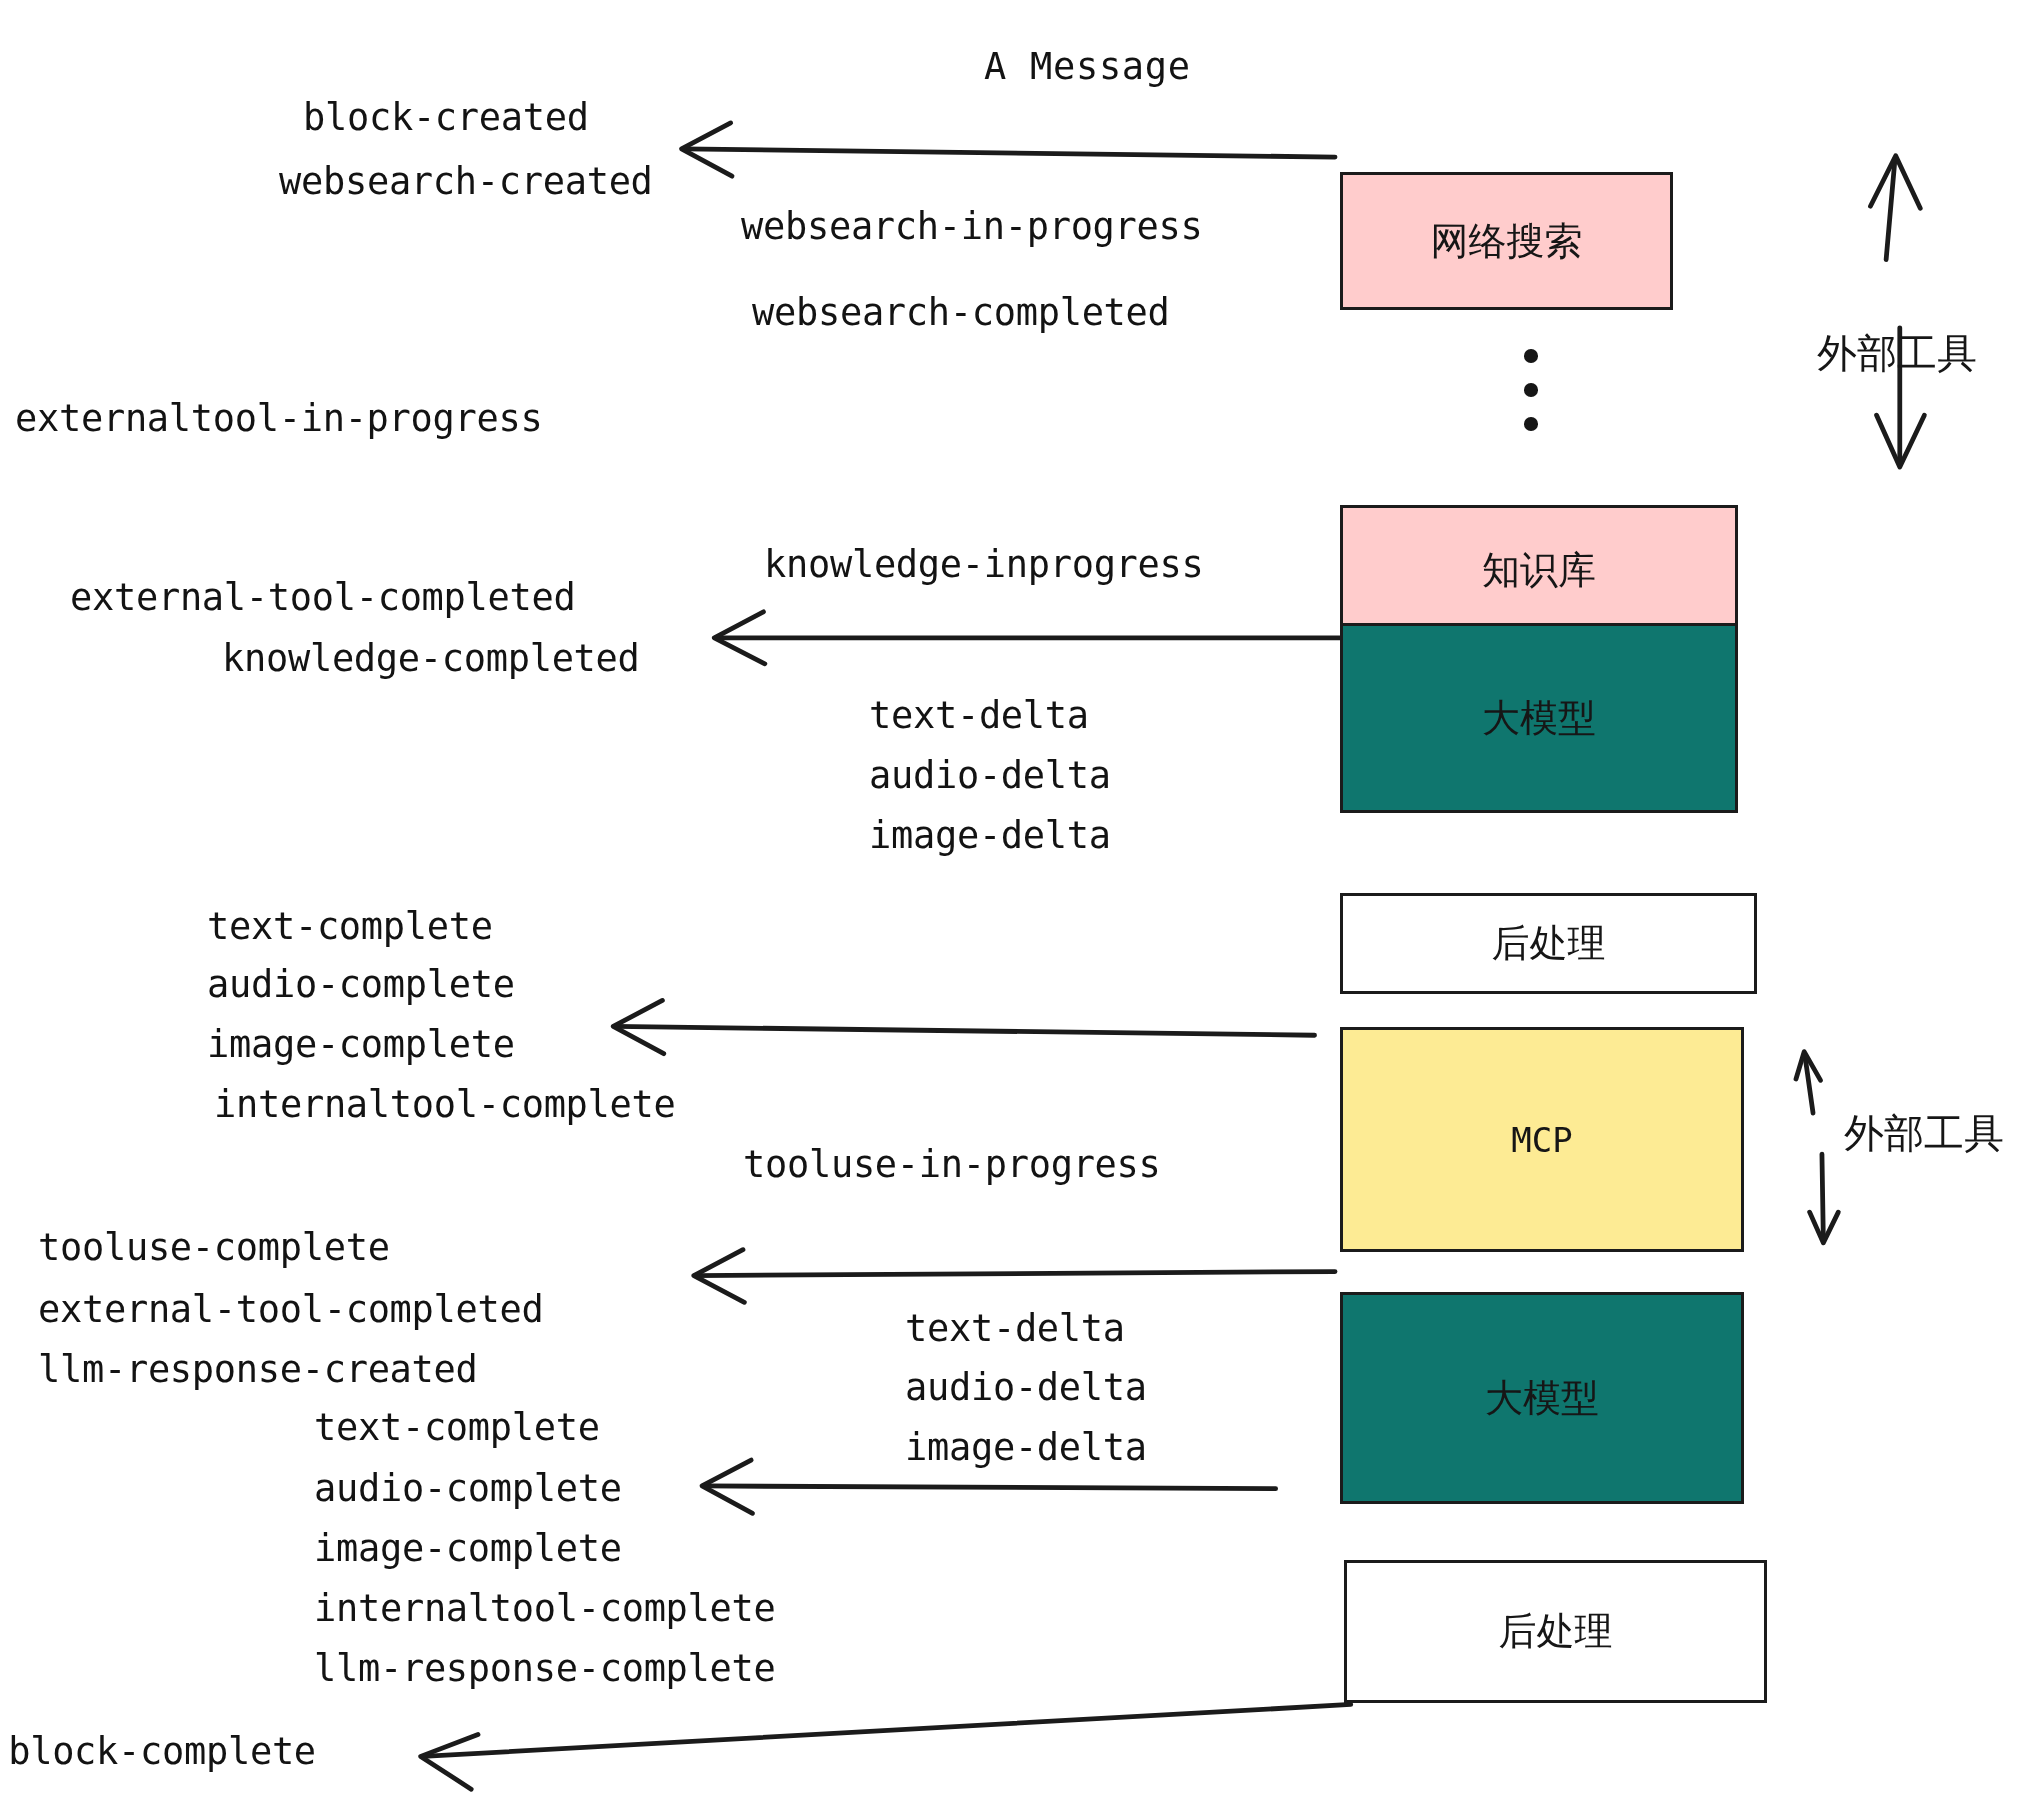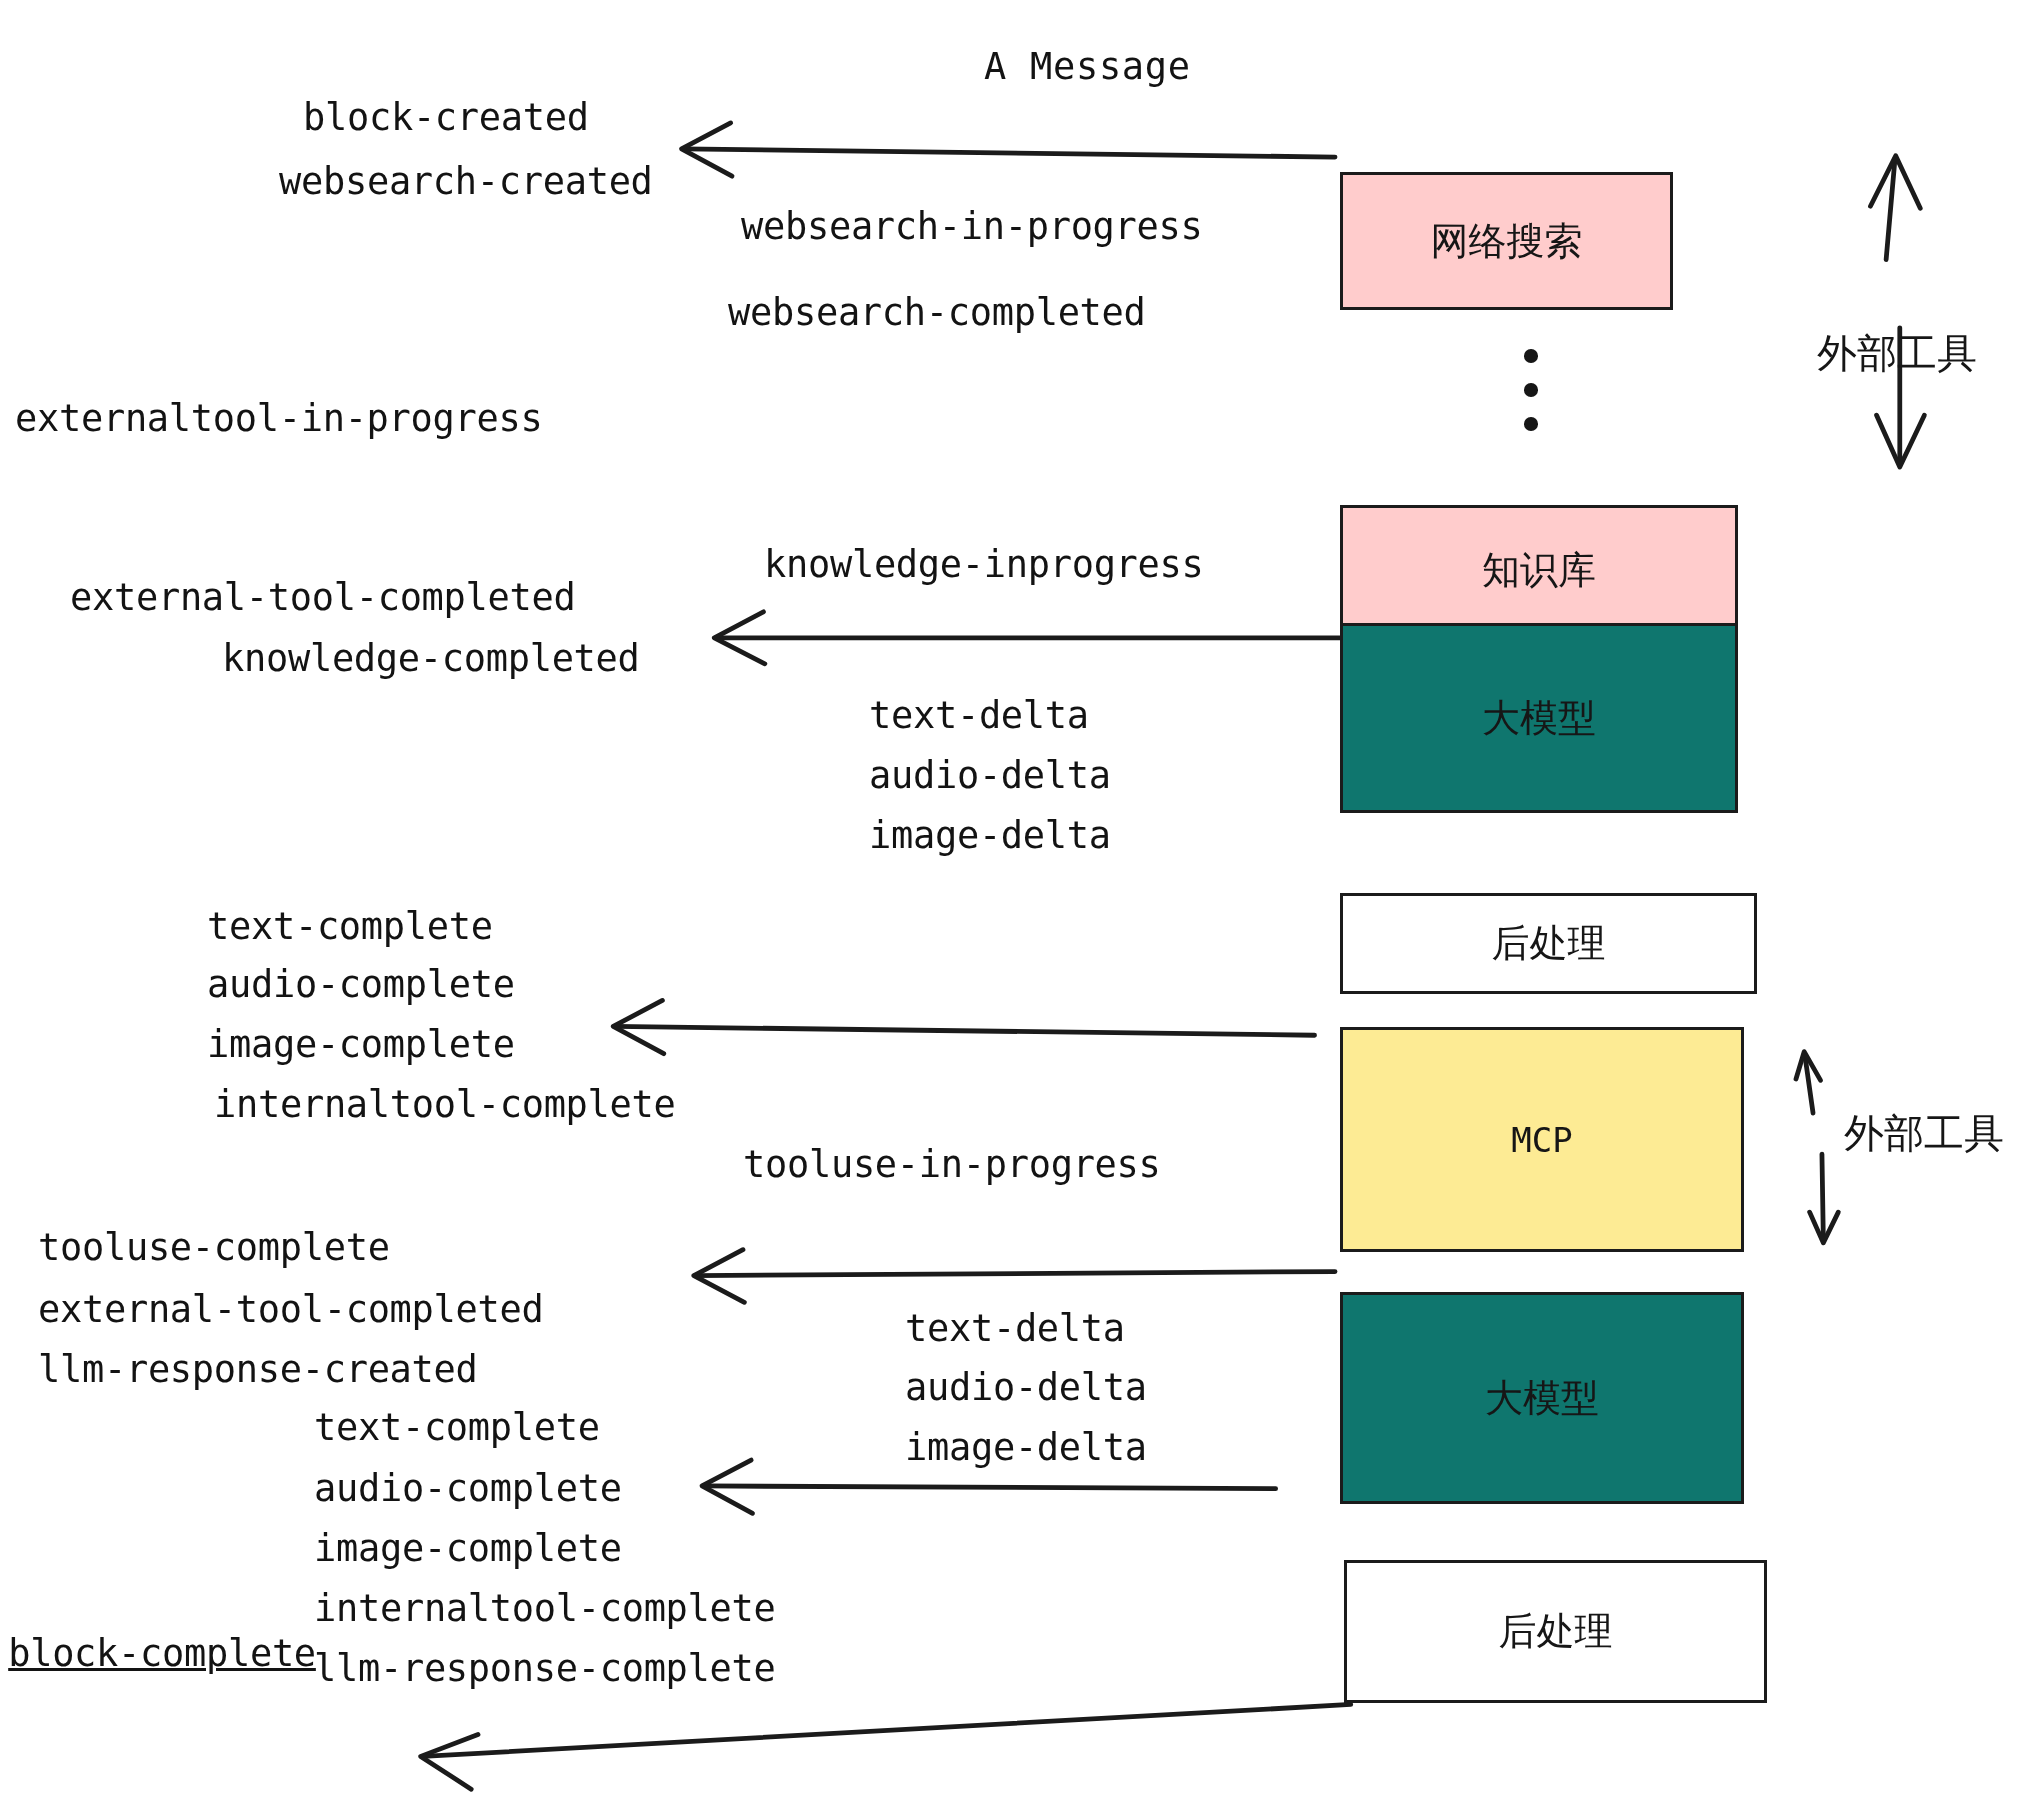--- a/index.html
+++ b/index.html
@@ -184,21 +184,21 @@
   <div class="lbl cjk-side" style="left:1817px; top:333px;">外部工具</div>
 
   <div class="lbl cjk-side" style="left:1844px; top:1113px;">外部工具</div>
 
   <div class="lbl ev" style="left:303px; top:99px;">block-created</div>
 
   <div class="lbl ev" style="left:279px; top:163px;">websearch-created</div>
 
   <div class="lbl ev" style="left:741px; top:208px;">websearch-in-progress</div>
 
-  <div class="lbl ev" style="left:728px; top:294px;">websearch-completed</div>
+  <div class="lbl ev" style="left:752px; top:294px;">websearch-completed</div>
 
   <div class="lbl ev" style="left:15px; top:400px;">externaltool-in-progress</div>
 
   <div class="lbl ev" style="left:764px; top:546px;">knowledge-inprogress</div>
 
   <div class="lbl ev" style="left:70px; top:579px;">external-tool-completed</div>
 
   <div class="lbl ev" style="left:186px; top:640px;margin-left:36px;">knowledge-completed</div>
 
   <div class="lbl ev" style="left:869px; top:697px;">text-delta</div>
@@ -232,16 +232,16 @@
   <div class="lbl ev" style="left:314px; top:1409px;">text-complete</div>
 
   <div class="lbl ev" style="left:314px; top:1470px;">audio-complete</div>
 
   <div class="lbl ev" style="left:314px; top:1530px;">image-complete</div>
 
   <div class="lbl ev" style="left:314px; top:1590px;">internaltool-complete</div>
 
   <div class="lbl ev" style="left:314px; top:1650px;">llm-response-complete</div>
 
-  <div class="lbl ev" style="left:8.2px; top:1635px;text-decoration:underline;">block-complete</div>
+  <div class="lbl ev" style="left:8.2px; top:1733px;">block-complete</div>
 
 </div>
 
 
 </body></html>

